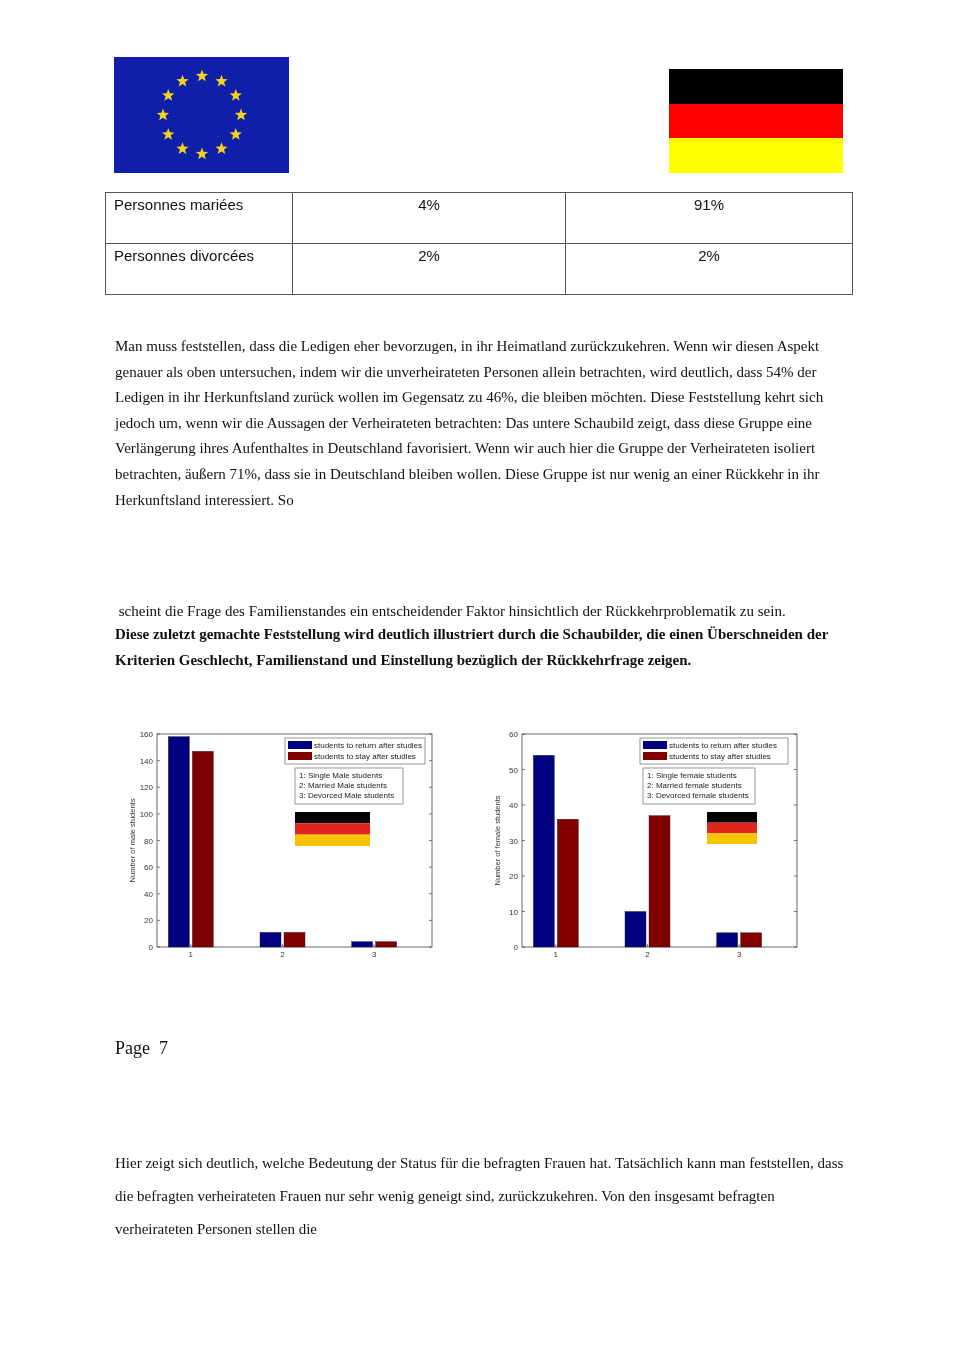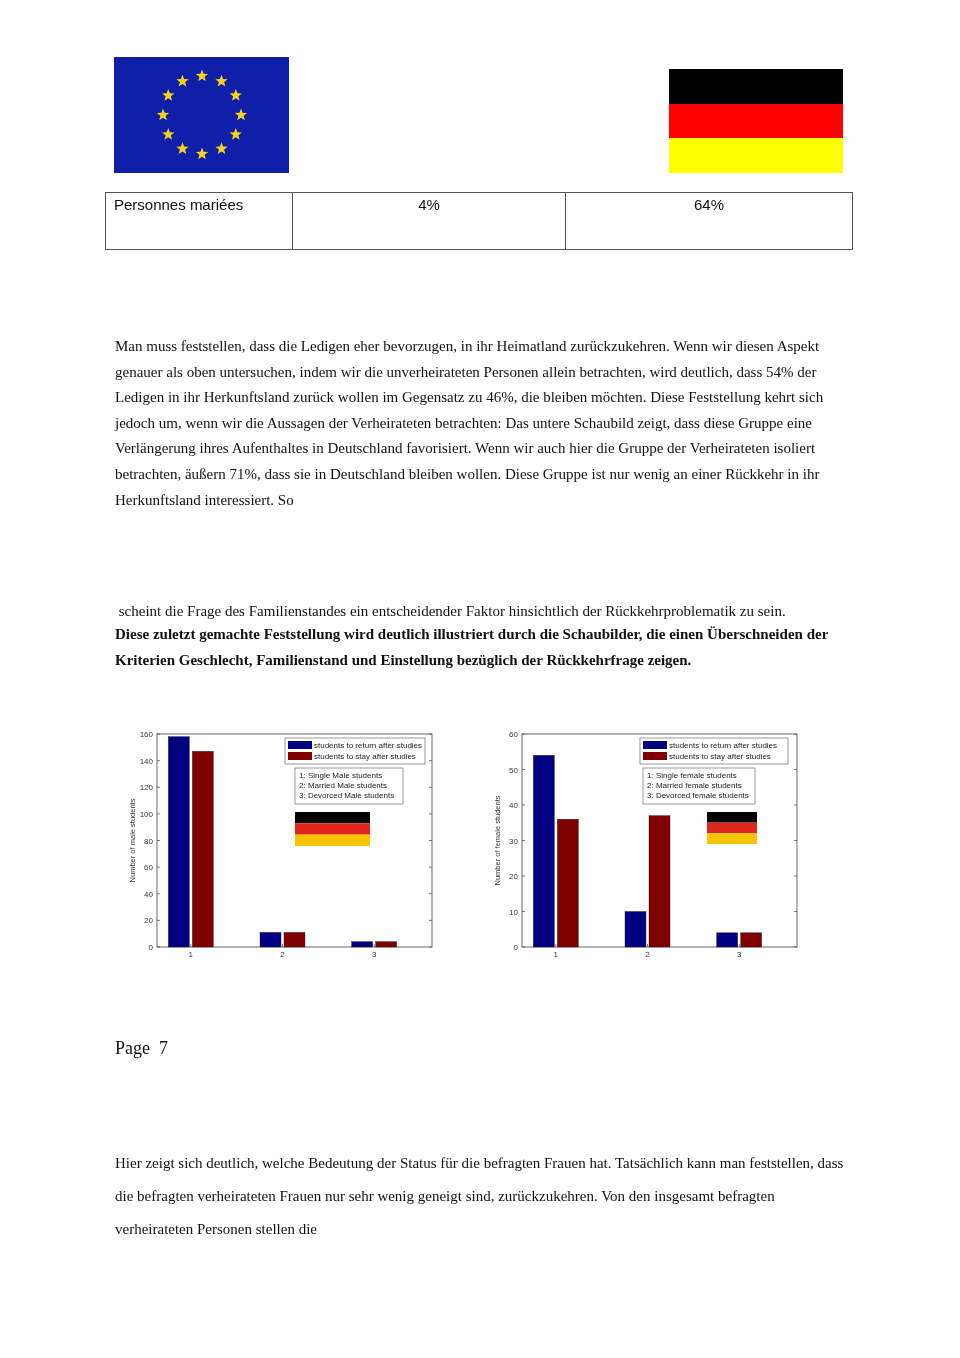--- a/index.html
+++ b/index.html
@@ -5,21 +5,21 @@
   html, body { margin: 0; padding: 0; background: #ffffff; }
   body { width: 960px; height: 1358px; position: relative; overflow: hidden;
          font-family: "Liberation Serif", serif; color: #111; }
   .abs { position: absolute; }
   #eu-flag { left: 114px; top: 57px; width: 175px; height: 116px; background: #0f1fa8; }
   #eu-flag svg { width: 100%; height: 100%; display: block; }
   #de-flag { left: 669px; top: 69px; width: 174px; height: 104px; }
   #de-flag div { height: 33.33%; }
   table.stats { position: absolute; left: 105px; top: 192px; width: 748px; border-collapse: collapse;
                 font-family: "Liberation Sans", sans-serif; font-size: 15px; }
-  table.stats td { border: 1.5px solid #555; height: 47px; vertical-align: top; padding: 3px 8px 6px 8px; }
+  table.stats td { border: 1.5px solid #555; height: 47px; vertical-align: top; padding: 3px 8px 0 8px; }
   table.stats td.num { text-align: center; }
   table.stats td.c0 { width: 170px; }
   table.stats td.c1 { width: 256px; }
   .para { position: absolute; left: 115px; width: 740px; font-size: 15px; line-height: 25.6px; }
   #p1 { top: 334px; }
   #p2 { top: 555px; margin-top: 44px; }
   #p3 { top: 622px; font-weight: bold; }
   #page-num { left: 115px; top: 1038px; font-size: 18px; }
   #p4 { top: 1147px; line-height: 33px; }
   .chart { position: absolute; }
@@ -53,21 +53,26 @@
   <div style="background:#000"></div>
   <div style="background:#ff0000"></div>
   <div style="background:#ffff00"></div>
 </div>
 
 <table class="stats">
   <tbody>
       <tr>
     <td class="c0">Personnes mariées</td>
     <td class="c1 num">4%</td>
-    <td class="num">64%</td>
+    <td class="num">91%</td>
+  </tr>
+  <tr>
+    <td class="c0">Personnes divorcées</td>
+    <td class="c1 num">2%</td>
+    <td class="num">2%</td>
   </tr>
 </tbody>
   </table>
 
 <div id="p1" class="para">Man muss feststellen, dass die Ledigen eher bevorzugen, in ihr Heimatland zurückzukehren. Wenn wir diesen Aspekt genauer als oben untersuchen, indem wir die unverheirateten Personen allein betrachten, wird deutlich, dass 54% der Ledigen in ihr Herkunftsland zurück wollen im Gegensatz zu 46%, die bleiben möchten. Diese Feststellung kehrt sich jedoch um, wenn wir die Aussagen der Verheirateten betrachten: Das untere Schaubild zeigt, dass diese Gruppe eine Verlängerung ihres Aufenthaltes in Deutschland favorisiert. Wenn wir auch hier die Gruppe der Verheirateten isoliert betrachten, äußern 71%, dass sie in Deutschland bleiben wollen. Diese Gruppe ist nur wenig an einer Rückkehr in ihr Herkunftsland interessiert. So</div>
 <div id="p2" class="para" style="white-space:pre-wrap"> scheint die Frage des Familienstandes ein entscheidender Faktor hinsichtlich der Rückkehrproblematik zu sein.</div>
 <div id="p3" class="para">Diese zuletzt gemachte Feststellung wird deutlich illustriert durch die Schaubilder, die einen Überschneiden der Kriterien Geschlecht, Familienstand und Einstellung bezüglich der Rückkehrfrage zeigen.</div>
 
 <div id="chart1" class="chart">
   <svg viewBox="0 0 320 245">

